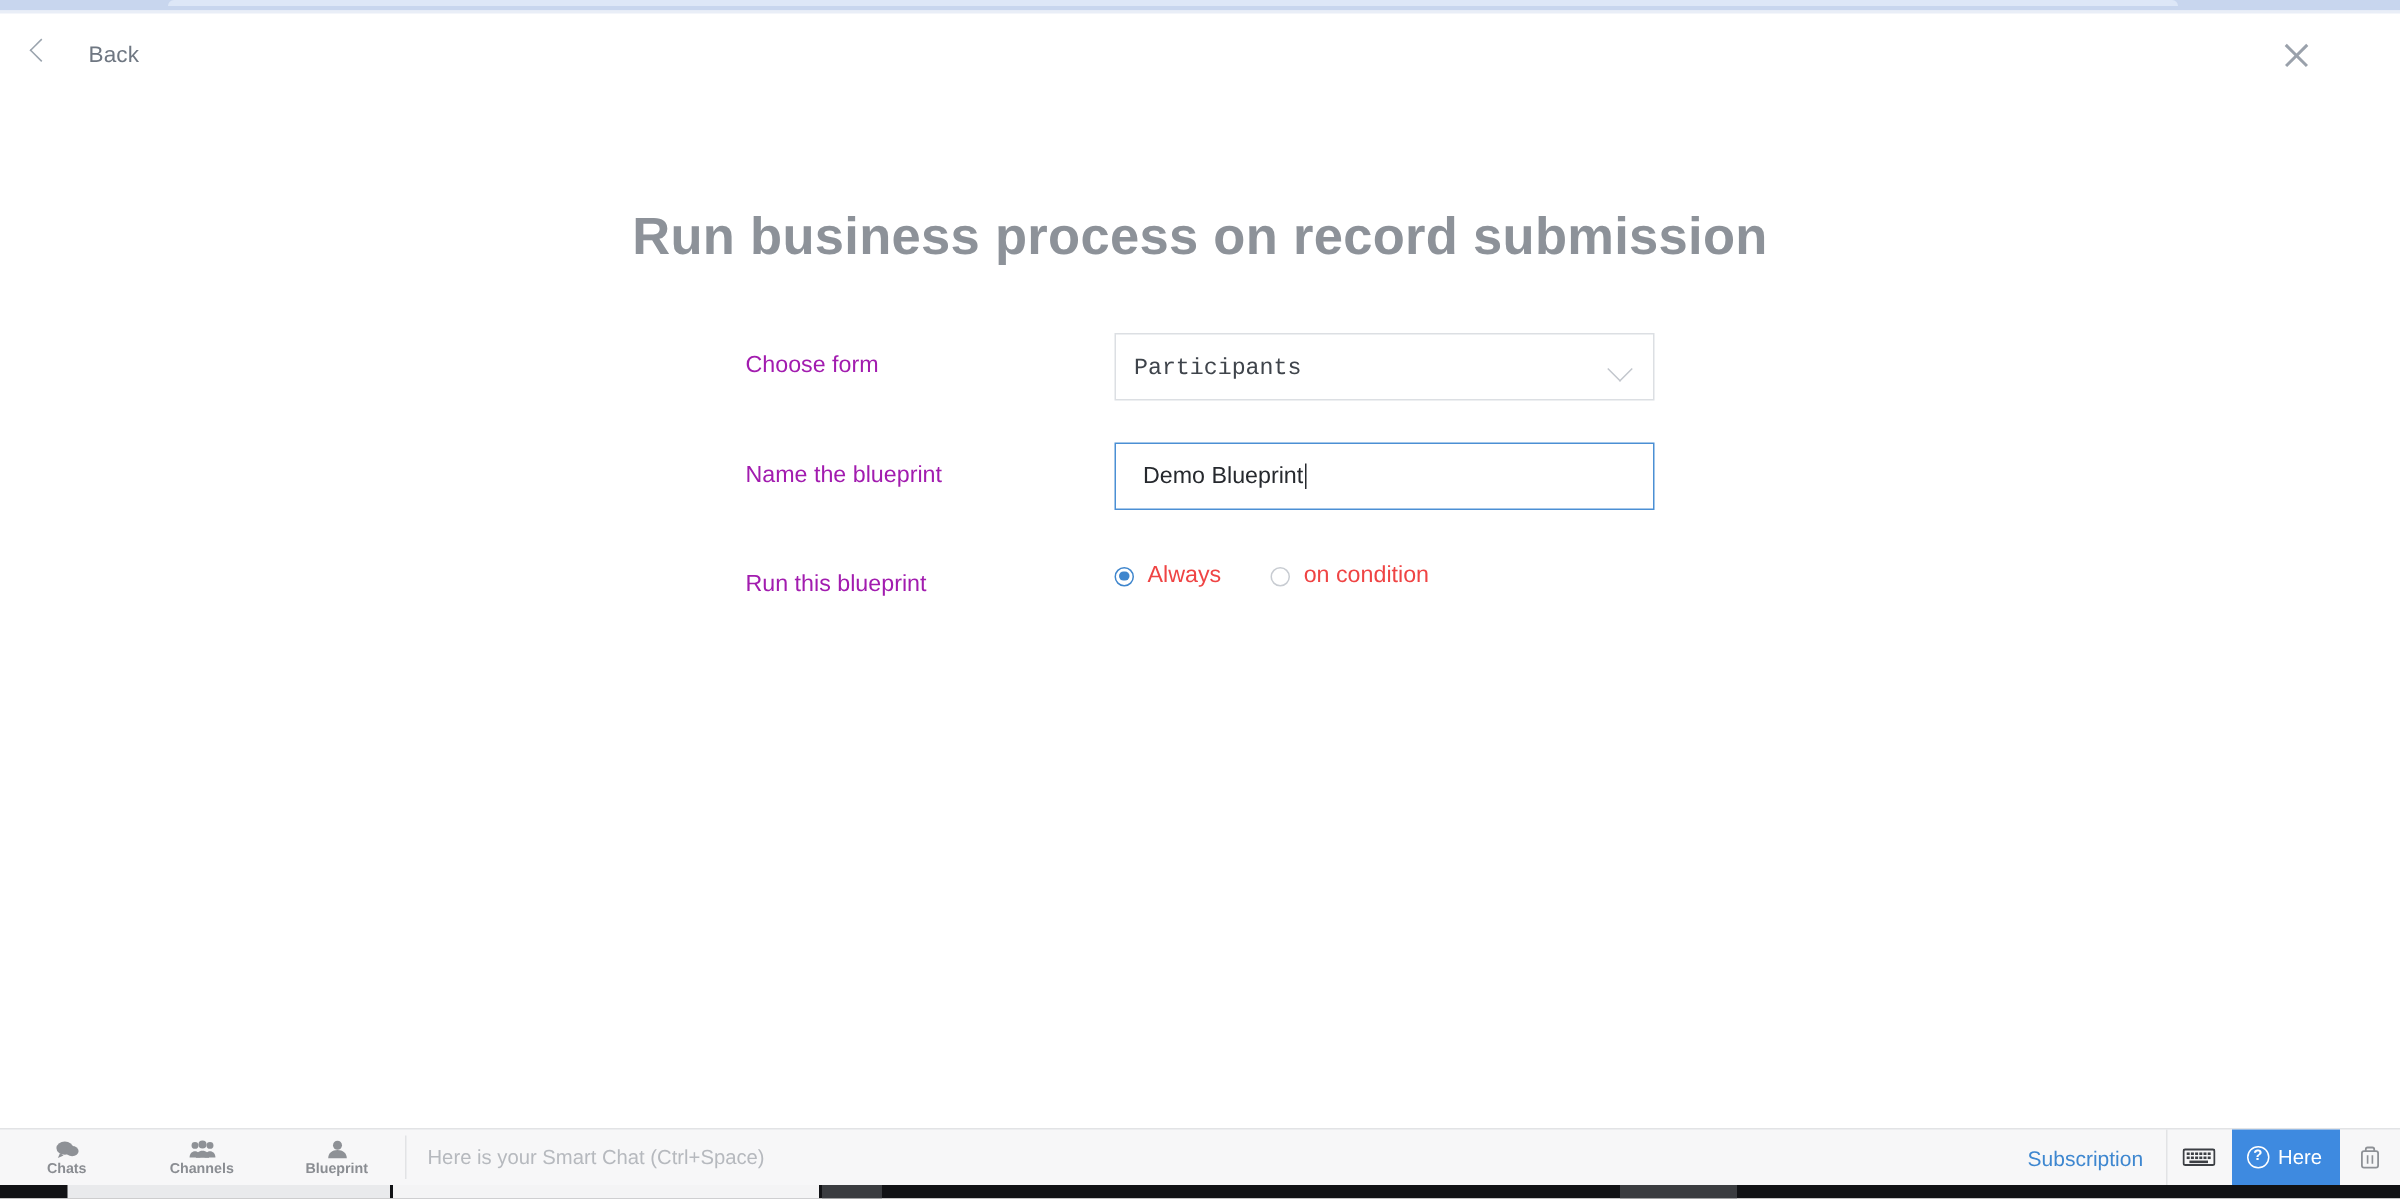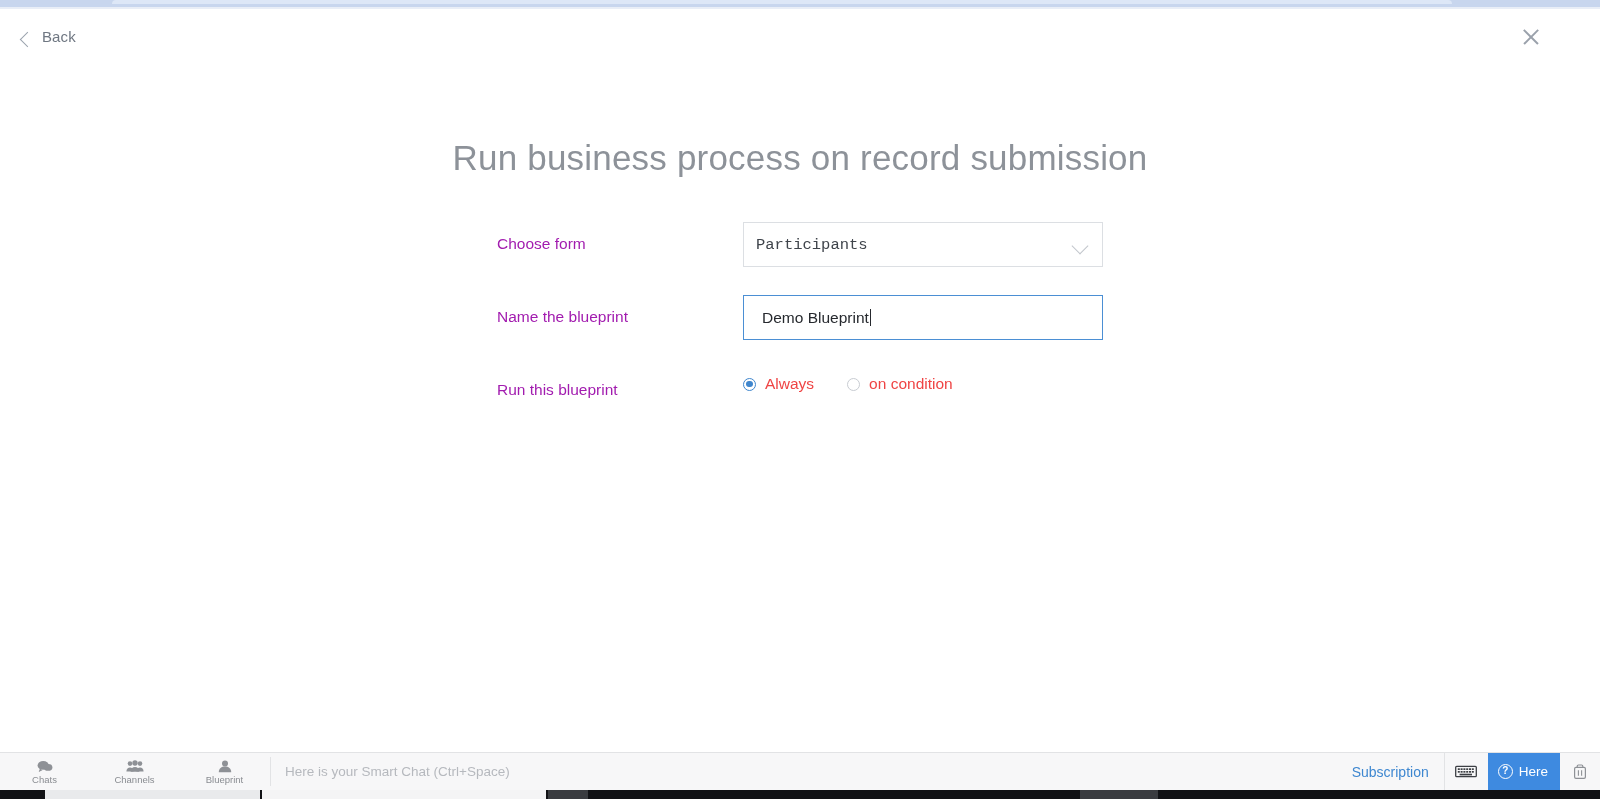--- a/index.html
+++ b/index.html
@@ -43,22 +43,22 @@
     height: 2px;
     background: #e9eef7;
   }
 
   
   .back-button {
     position: absolute;
     top: 24px;
     left: 16px;
     display: flex;
-    align-items: flex-end;
-    gap: 9px;
+    align-items: flex-start;
+    gap: 26px;
     padding: 4px 6px;
     cursor: pointer;
     user-select: none;
   }
   .back-chevron {
     display: block;
     width: 11px;
     height: 11px;
     border-left: 1.6px solid #9aa3ad;
     border-bottom: 1.6px solid #9aa3ad;
@@ -93,21 +93,21 @@
   .close-button::after  { transform: rotate(-45deg); }
 
   
   .page-title {
     position: absolute;
     top: 138px;
     left: 0;
     width: 1600px;
     text-align: center;
     font-size: 35px;
-    font-weight: 400;
+    font-weight: 700;
     color: #8d9299;
     letter-spacing: .2px;
   }
 
   .form {
     position: absolute;
     top: 222px;
     left: 0;
     width: 1600px;
   }
@@ -260,20 +260,21 @@
   .bb-tab {
     width: 90px;
     display: flex;
     flex-direction: column;
     align-items: center;
     justify-content: center;
     gap: 1px;
     cursor: pointer;
     position: relative;
     border-right: 1px solid transparent;
+    font-weight: bold;
   }
   .bb-tab .bb-ico { height: 15px; display: flex; align-items: flex-end; }
   .bb-tab .bb-txt {
     font-size: 9.5px;
     color: #8a8d92;
     line-height: 11px;
   }
   .bb-tab-sep {
     width: 1px;
     background: #e2e3e5;

